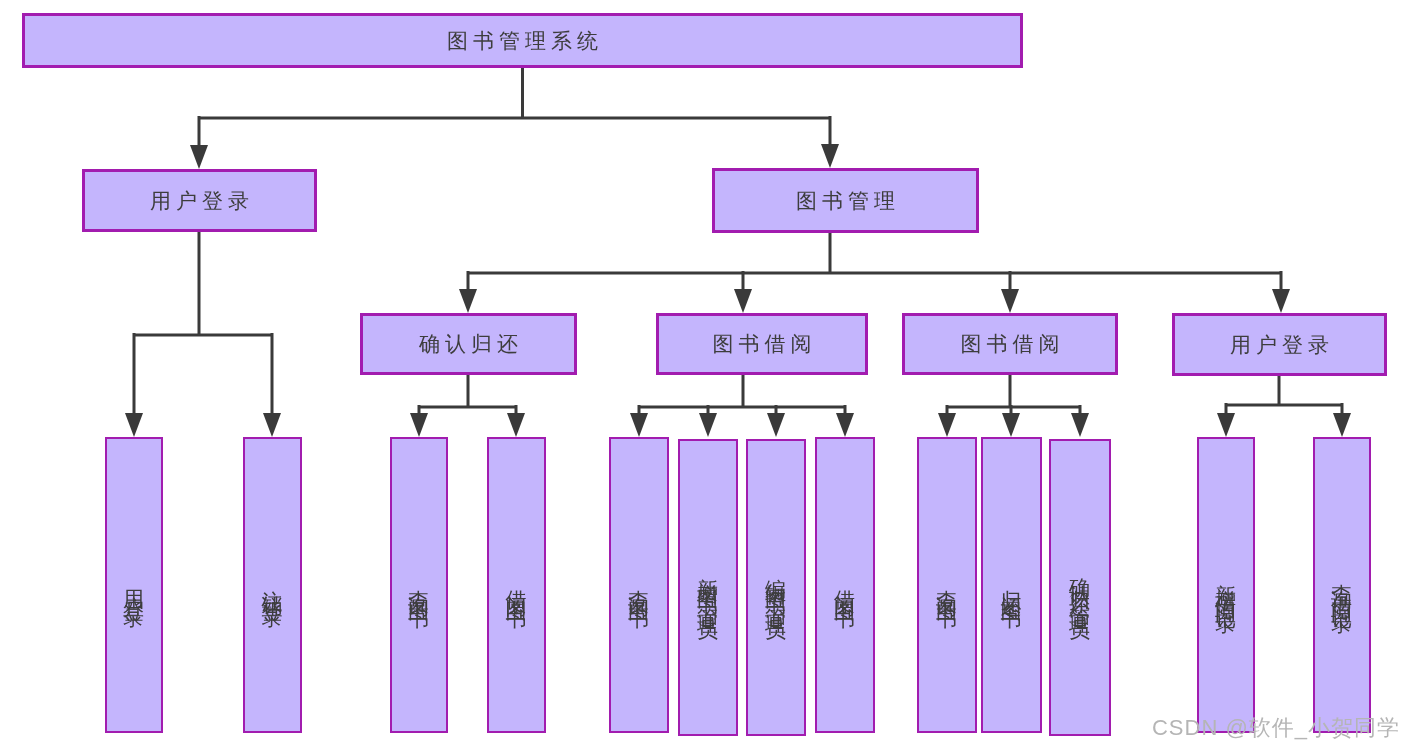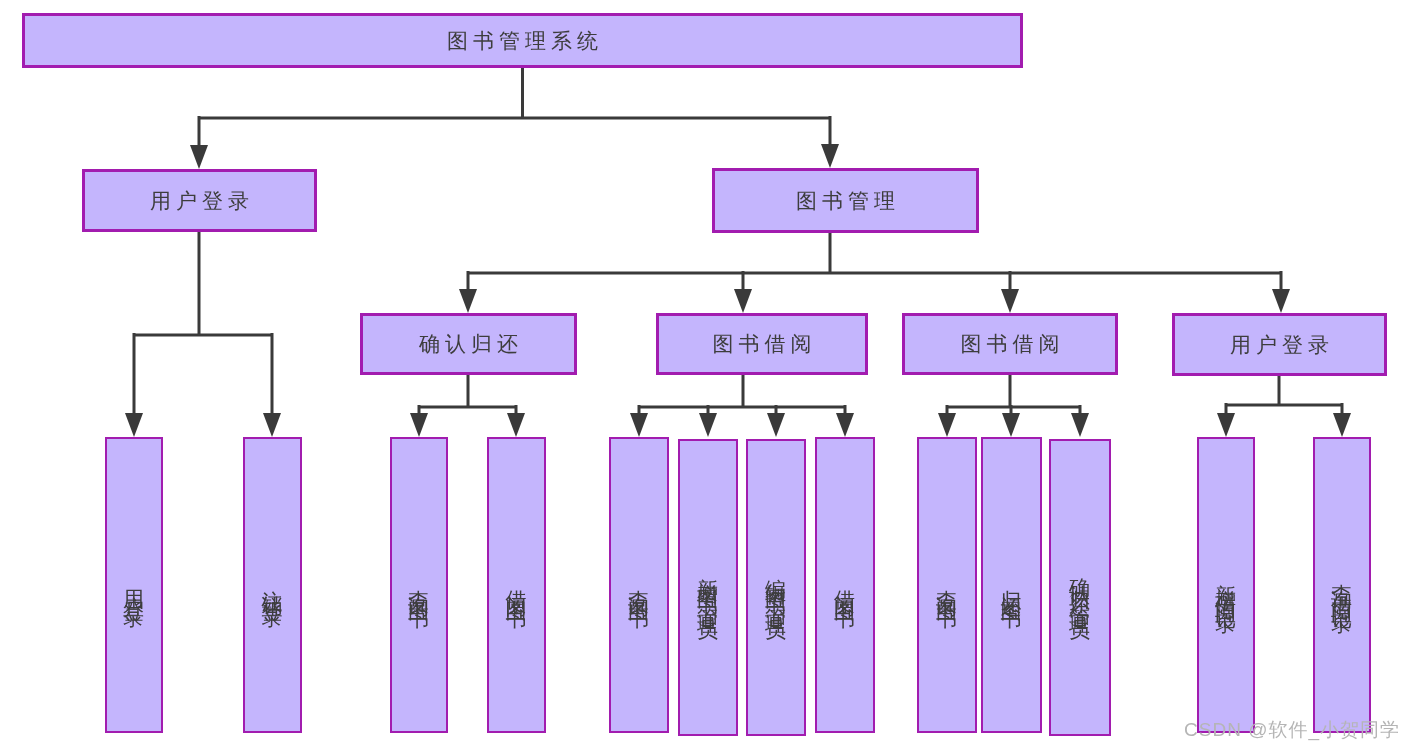--- a/index.html
+++ b/index.html
@@ -25,21 +25,21 @@
     writing-mode:vertical-rl;
     font-size:21px;
     letter-spacing:6px;
     line-height:1;
     text-align:center;
   }
   .leaf span{display:block;}
   .watermark{
     position:absolute;
     right:5px;bottom:4px;
-    font-size:19px;
+    font-size:22px;
     color:#b5b5b5;
     letter-spacing:1px;
     white-space:nowrap;
   }
 </style>
 </head>
 <body>
 
 <div class="canvas">
 

